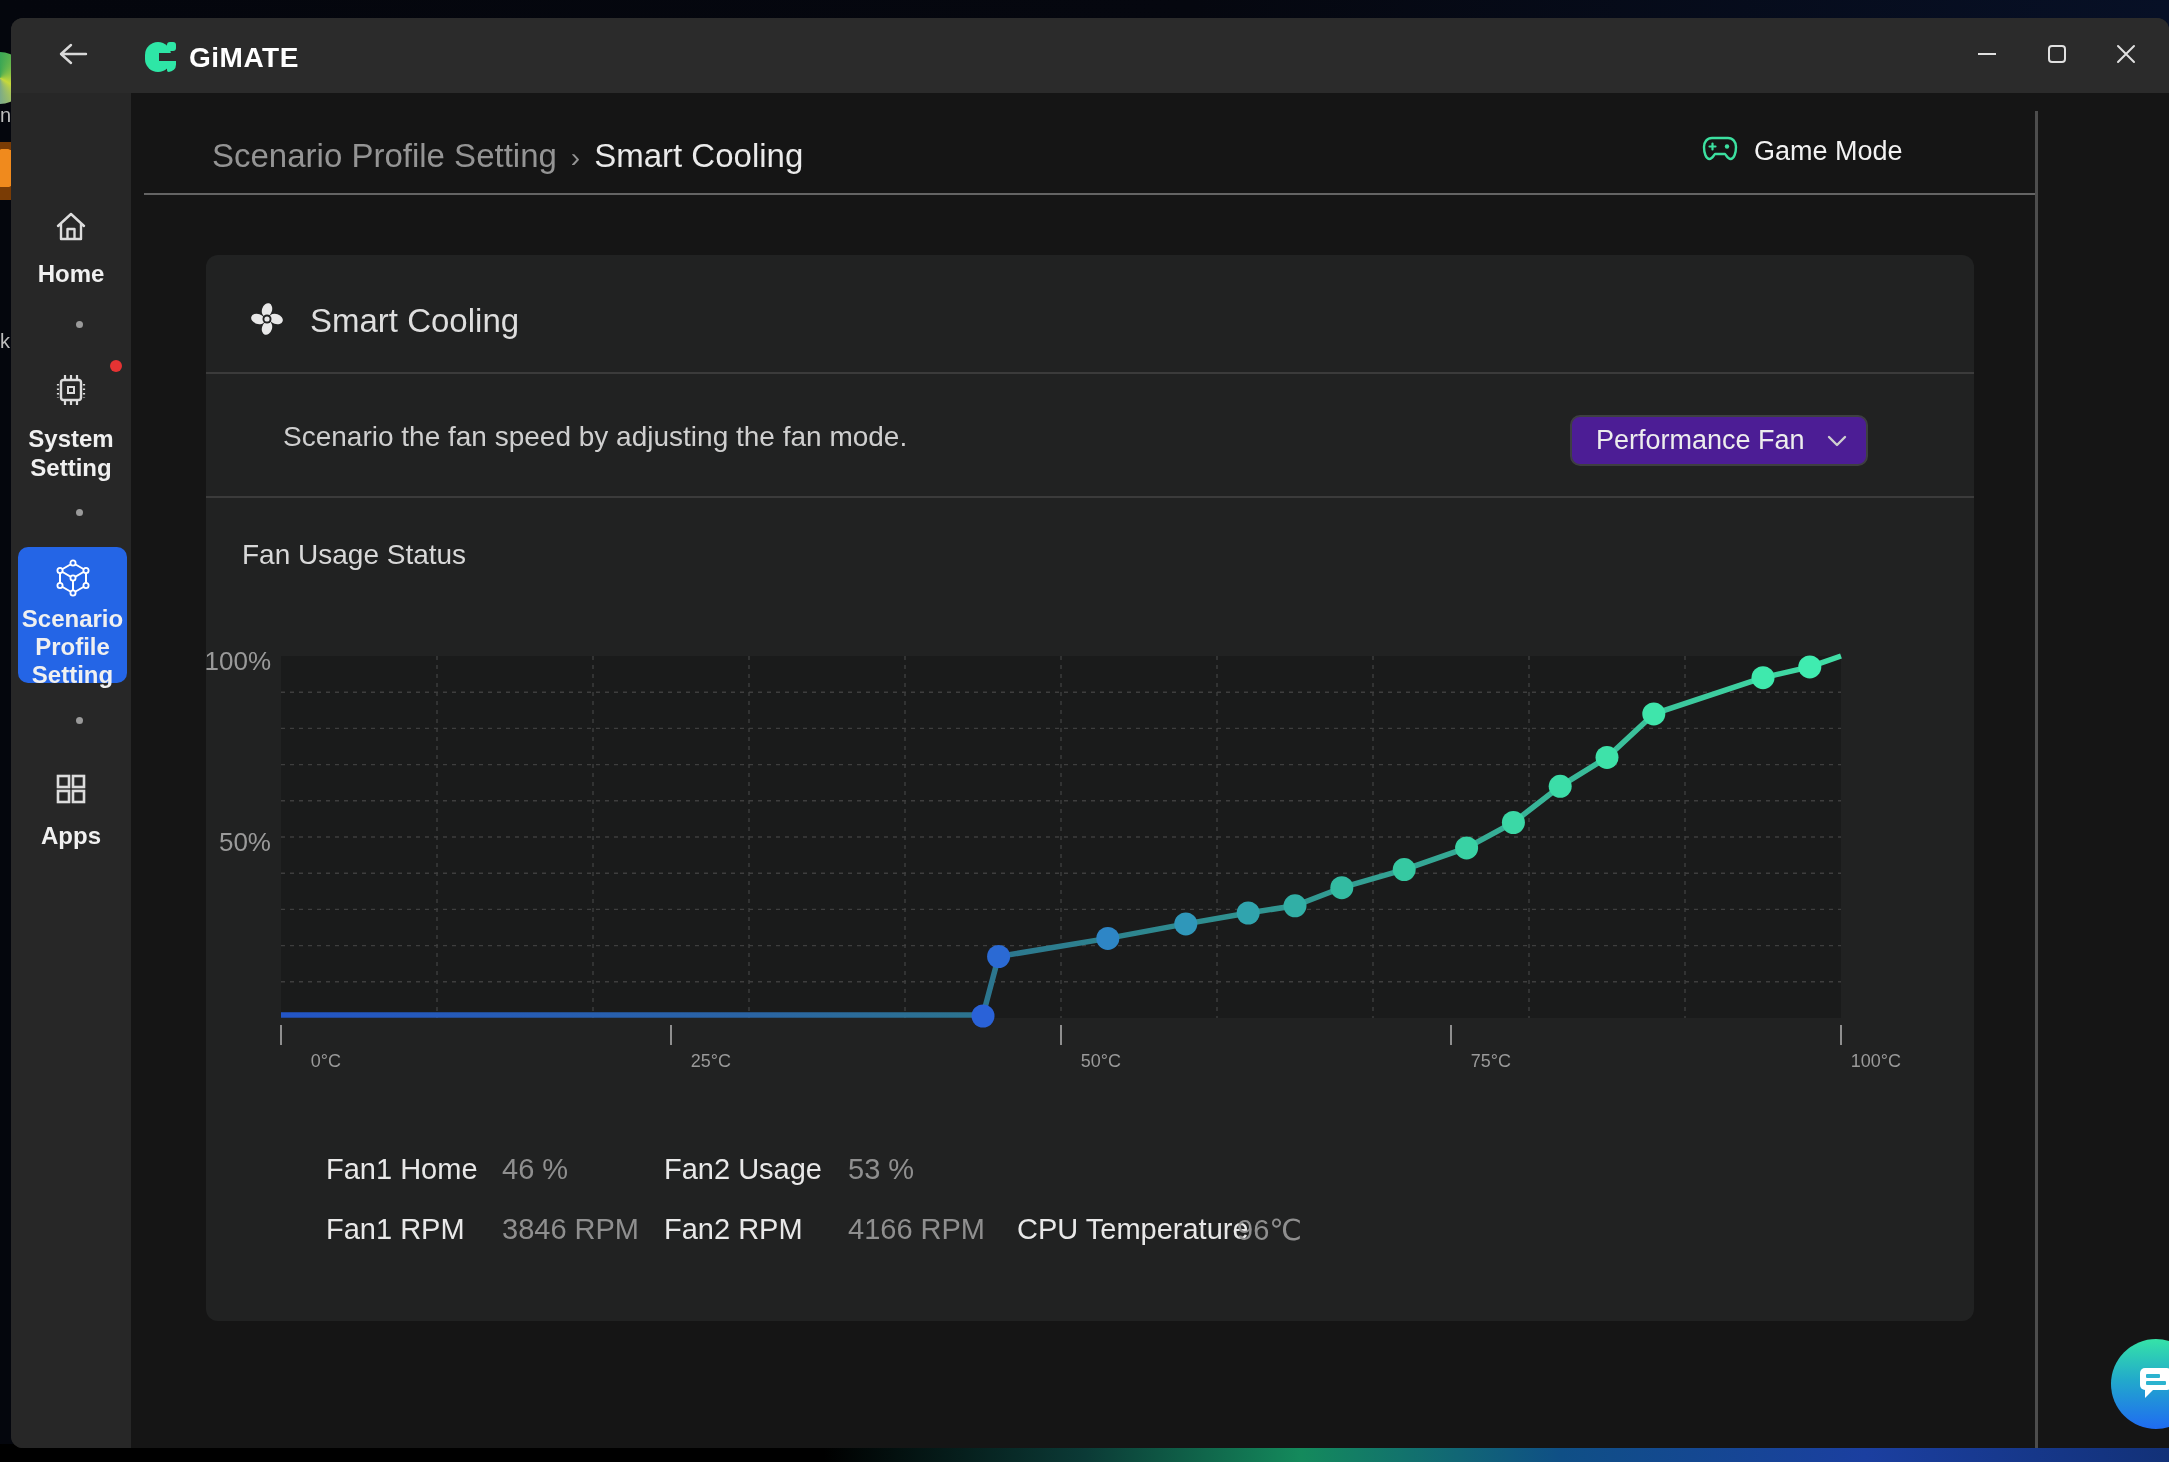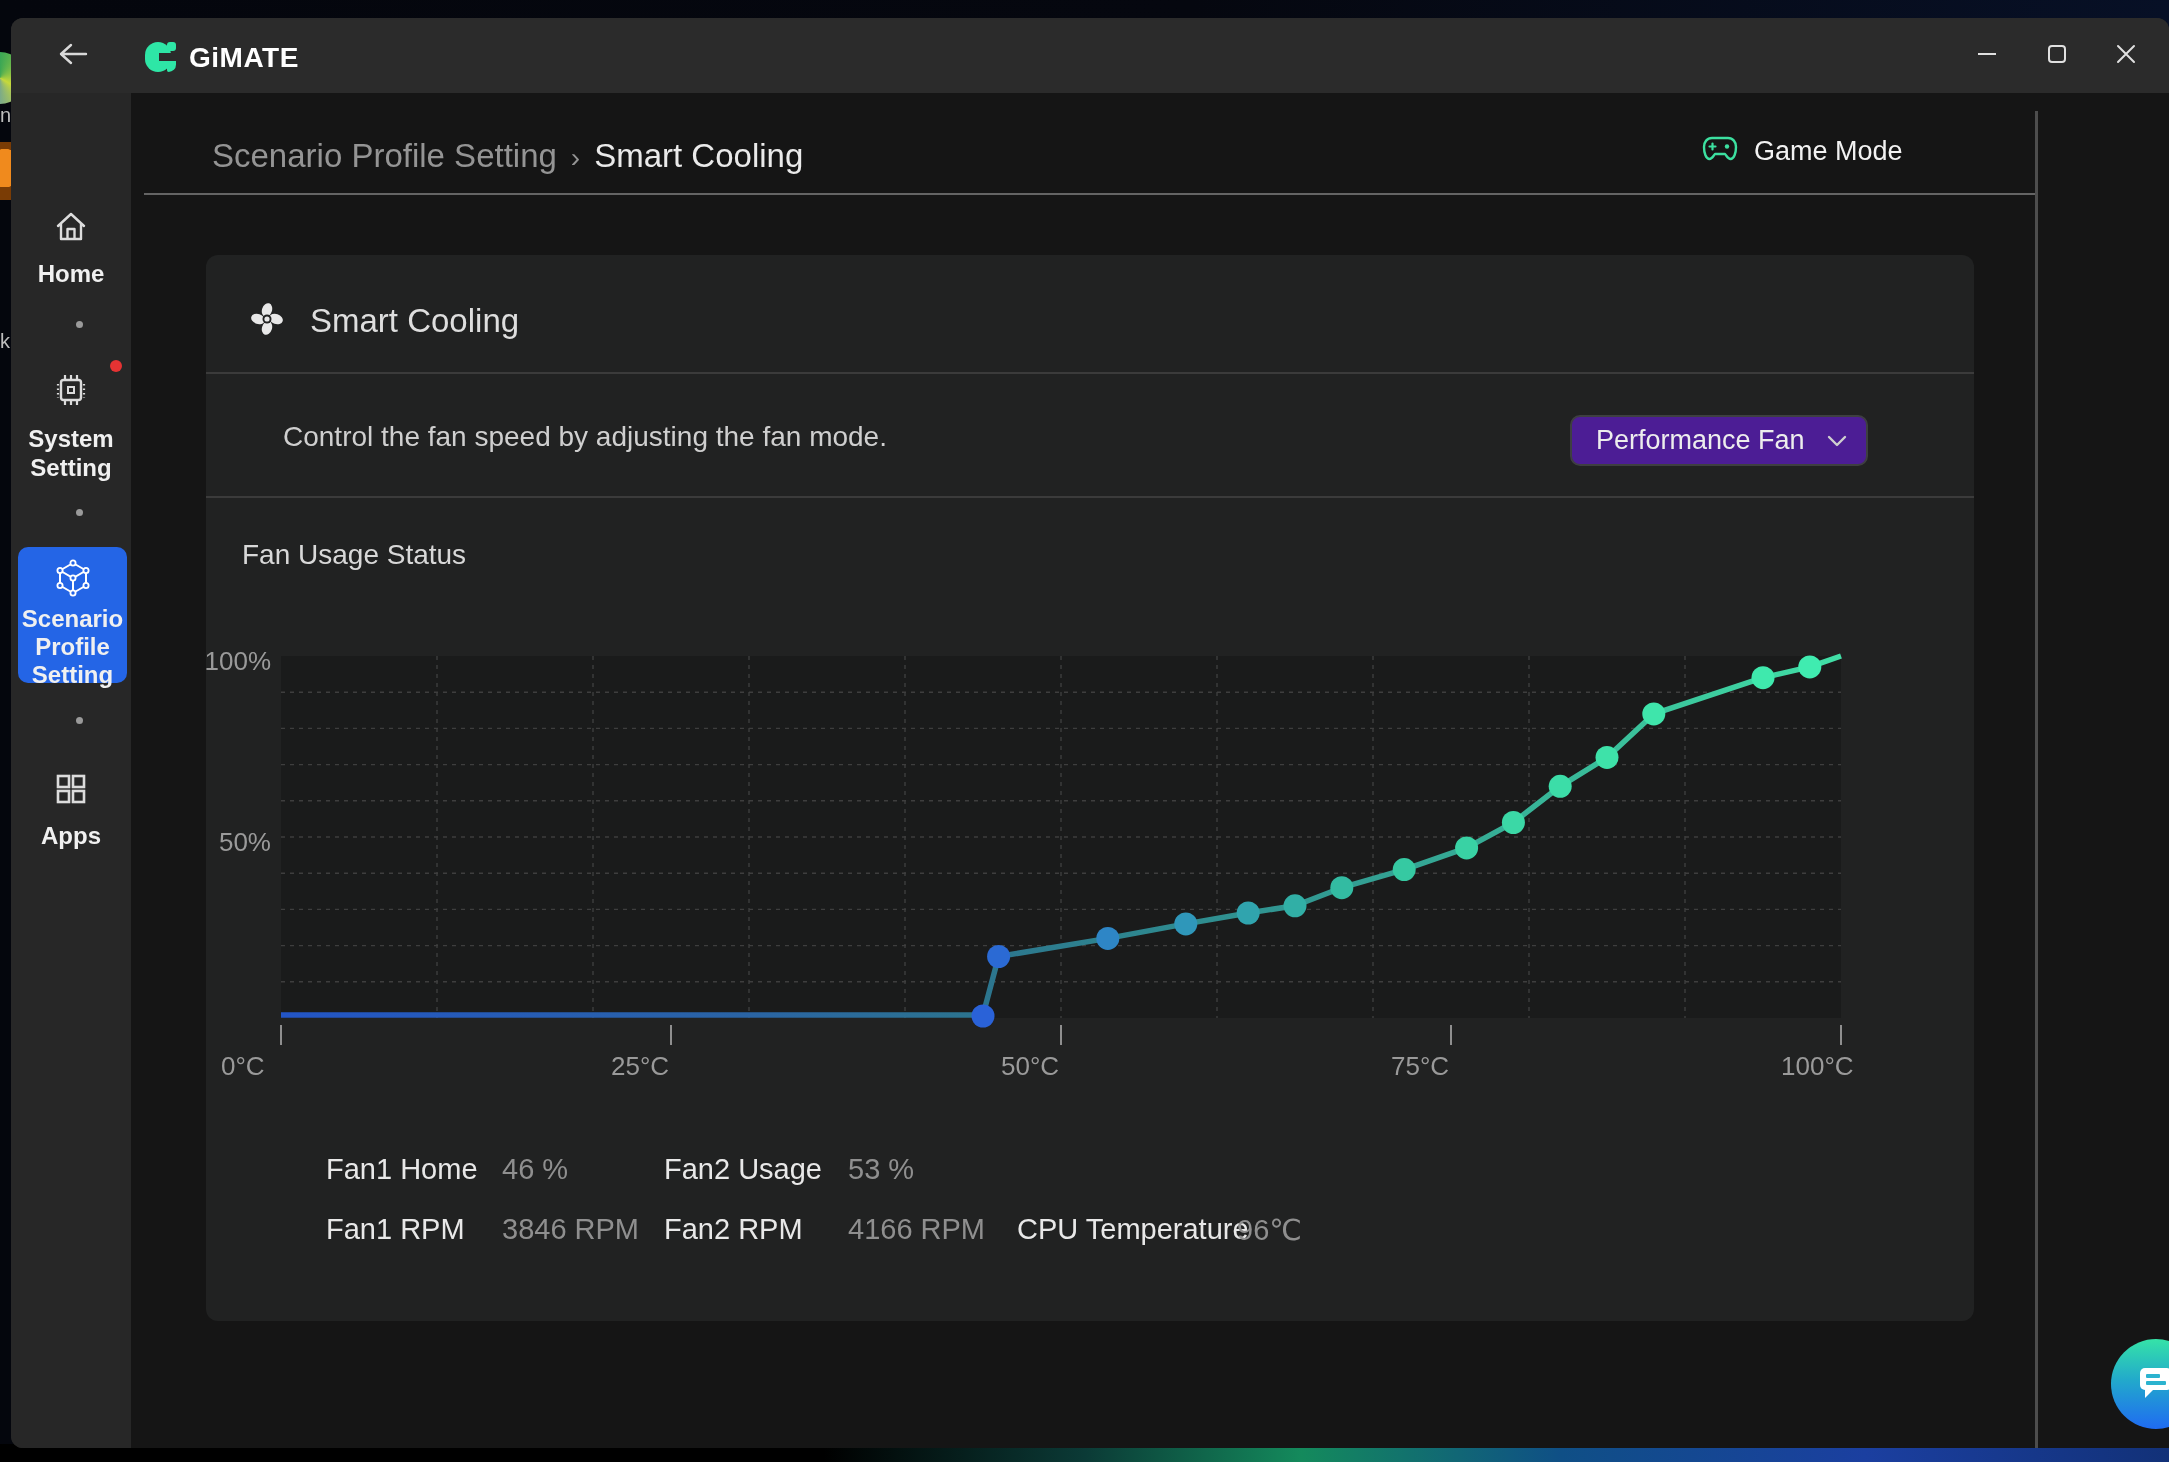--- a/index.html
+++ b/index.html
@@ -76,21 +76,21 @@
   .r1{top:898px;} .r2{top:958px;}
   .c1l{left:120px;} .c1v{left:296px;} .c2l{left:458px;} .c2v{left:642px;}
   .c3l{left:811px;} .c3v{left:1031px;}
 
   
   .chart-wrap{position:absolute;left:270px;top:638px;width:1560px;height:362px;}
   .chart-wrap svg{overflow:visible;display:block;}
   .grid{stroke:#3e3e3e;stroke-width:1.4;stroke-dasharray:4 5;}
   .axes{position:absolute;inset:0;pointer-events:none;}
   .x-tick{position:absolute;width:2px;height:20px;background:#8f8f8f;}
-  .x-lab{position:absolute;width:120px;text-align:left;color:#9a9a9a;font-size:26px;}
+  .x-lab{position:absolute;width:120px;text-align:right;color:#9a9a9a;font-size:18px;}
   .y-lab{position:absolute;width:110px;text-align:right;color:#9a9a9a;font-size:26px;}
 
   
   .chat-btn{position:absolute;left:1980px;top:1246px;width:90px;height:90px;border-radius:50%;
     background:linear-gradient(180deg,#35e3a8 0%,#22aacb 45%,#1f6bf2 100%);cursor:pointer;z-index:5;
     display:flex;align-items:center;justify-content:center;}
 </style>
 </head>
 <body>
 
@@ -246,21 +246,21 @@
               <circle cx="17" cy="17" r="4.5" fill="#212222"></circle>
               <circle cx="17" cy="17" r="2.6"></circle>
             </g>
           </svg>
         </span>
         <span class="card-title">Smart Cooling</span>
       </div>
 
       <div class="card-div cd1"></div>
 
-      <div class="control-text">Control the fan speed by adjusting the fan mode.</div>
+      <div class="control-text">Scenario the fan speed by adjusting the fan mode.</div>
 
       <div class="fan-select">
         <span class="fan-select-value">Performance Fan</span>
         <svg width="22" height="14" viewBox="0 0 22 14">
           <path d="M3 3 L11 11 L19 3" stroke="#cfcfcf" stroke-width="2.4" fill="none" stroke-linecap="round" stroke-linejoin="round"></path>
         </svg>
       </div>
 
       <div class="card-div cd2"></div>
 

